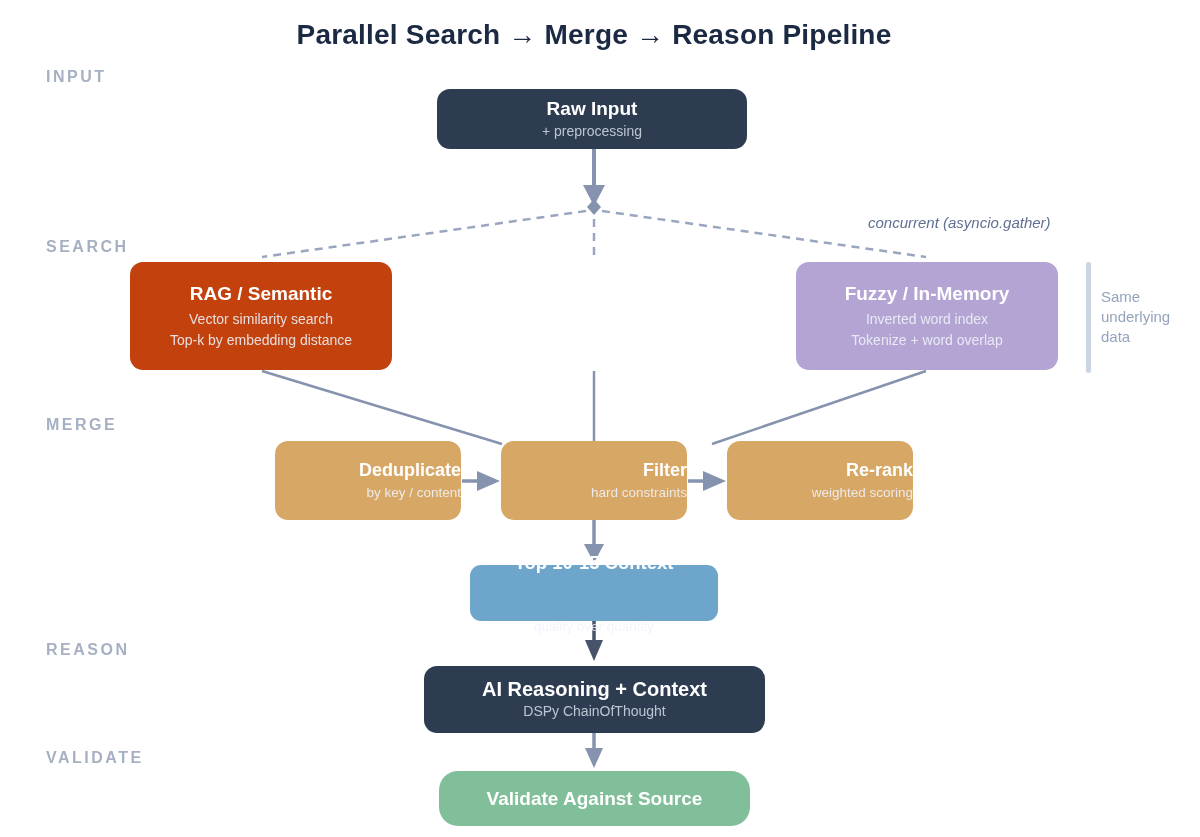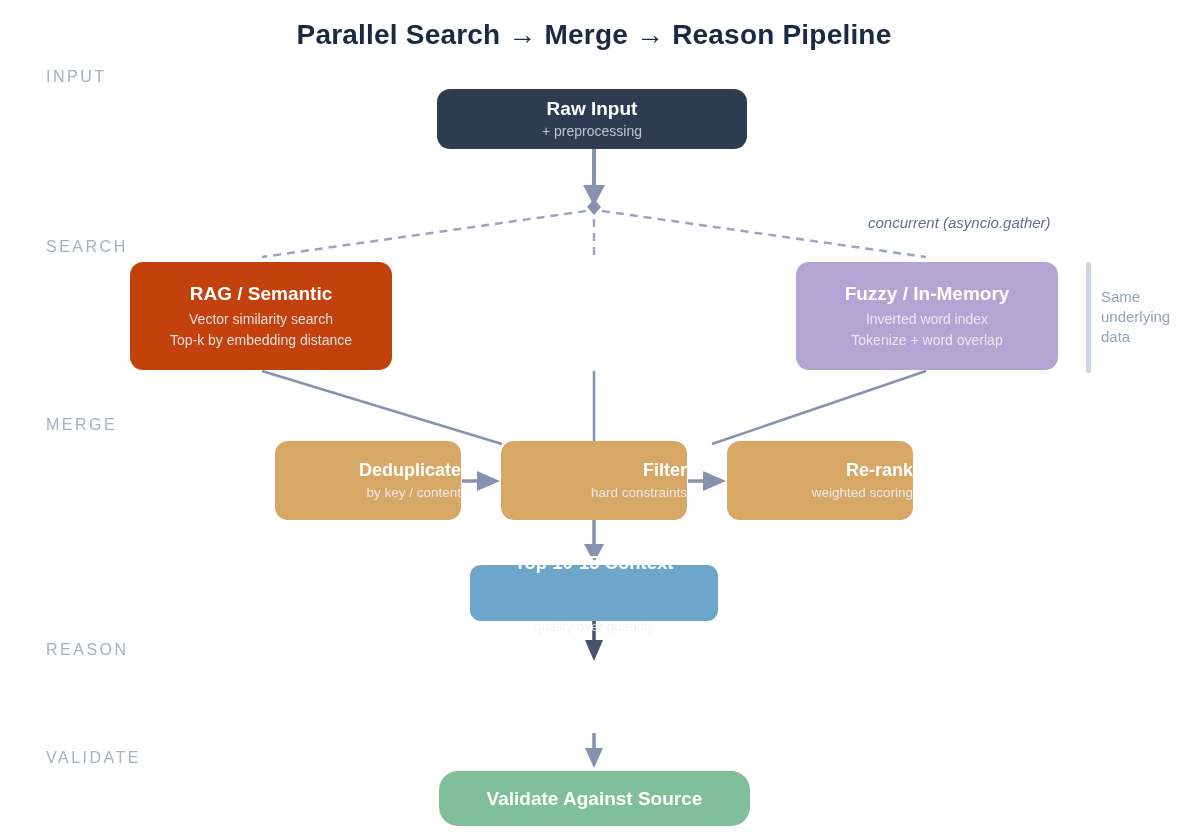--- a/index.html
+++ b/index.html
@@ -5,21 +5,21 @@
   html,body{margin:0;padding:0;background:#ffffff;}
   .canvas{
     position:relative;width:1200px;height:837px;background:#ffffff;overflow:hidden;
     font-family:"Liberation Sans", sans-serif;
   }
   .title{
     position:absolute;top:19px;left:0;width:1188px;text-align:center;
     font-size:28px;font-weight:700;color:#1b2943;letter-spacing:0.2px;
   }
   .stage-label{
-    position:absolute;left:46px;font-size:16px;font-weight:400;color:#a6b0c2;
+    position:absolute;left:46px;font-size:16px;font-weight:700;color:#a6b0c2;
     letter-spacing:2.5px;
   }
   .connector-layer{position:absolute;top:0;left:0;width:1200px;height:837px;pointer-events:none;}
   .node{
     position:absolute;display:flex;flex-direction:column;align-items:center;justify-content:center;
     border-radius:13px;color:#ffffff;text-align:center;box-sizing:border-box;
   }
   .node-title{font-weight:700;font-size:19px;line-height:24px;color:#ffffff;}
   .node-sub{font-size:14px;line-height:21px;color:rgba(240,243,250,0.88);}
   .dark{background:#2e3c52;}
@@ -149,18 +149,22 @@
   <div class="node gold" style="left:727px;top:441px;width:186px;height:79px;">
     <div class="node-title">Re-rank</div>
     <div class="node-sub">weighted scoring</div>
   </div>
 
   <div class="node ctx" style="left:470px;top:565px;width:248px;height:56px;border-radius:11px;">
     <div class="node-title">Top 10-15 Context</div>
     <div class="node-sub">quality over quantity</div>
   </div>
 
+  <div class="node dark" style="left:424px;top:666px;width:341px;height:67px;">
+    <div class="node-title" style="font-size:20px;">AI Reasoning + Context</div>
+    <div class="node-sub">DSPy ChainOfThought</div>
+  </div>
 
   <div class="node green" style="left:439px;top:771px;width:311px;height:55px;border-radius:19px;">
     <div class="node-title">Validate Against Source</div>
   </div>
 
 </div>
 
 </body></html>

